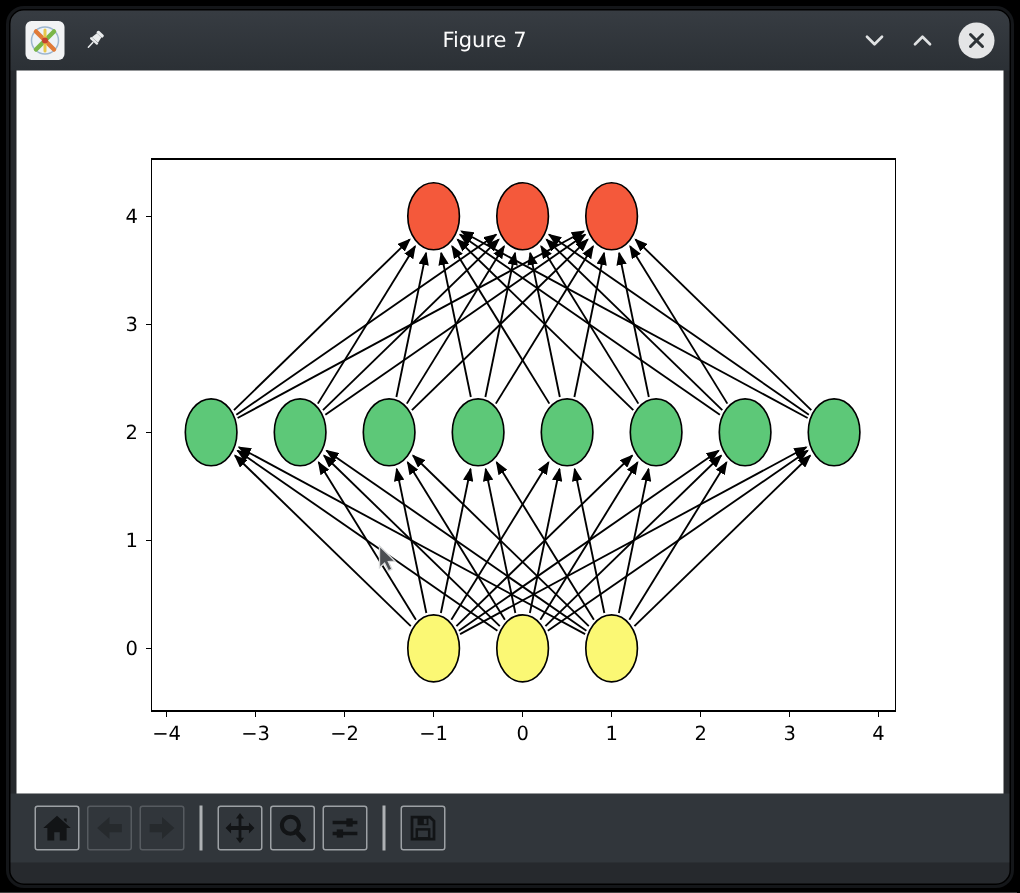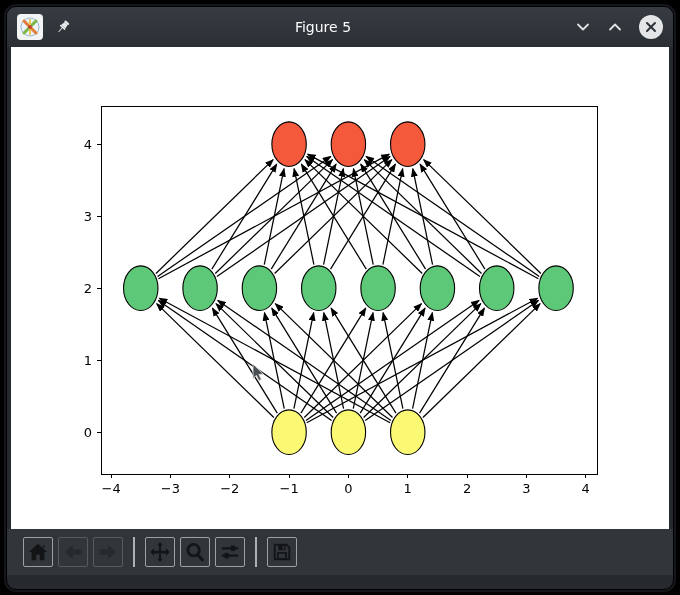--- a/index.html
+++ b/index.html
@@ -47,21 +47,21 @@
     <div class="pin tb-btn">
       <svg width="16" height="16" viewBox="0 0 16 16">
         <g transform="rotate(42 8 8)" fill="#e9ebec">
           <rect x="5.2" y="1.2" width="5.6" height="2.2" rx="1"></rect>
           <path d="M6 3.4 h4 l0.8 4.2 h-5.6 z"></path>
           <rect x="4.6" y="7.6" width="6.8" height="1.6" rx="0.8"></rect>
           <rect x="7.5" y="9.2" width="1" height="5.4" rx="0.5"></rect>
         </g>
       </svg>
     </div>
-    <div class="tb-title">Figure 5</div>
+    <div class="tb-title">Figure 7</div>
     <div class="tb-controls">
       <div class="tb-btn">
         <svg width="16" height="16" viewBox="0 0 16 16">
           <polyline points="3,5.5 8,10.5 13,5.5" fill="none" stroke="#dfe1e2" stroke-width="1.8" stroke-linecap="round" stroke-linejoin="round"></polyline>
         </svg>
       </div>
       <div class="tb-btn">
         <svg width="16" height="16" viewBox="0 0 16 16">
           <polyline points="3,10.5 8,5.5 13,10.5" fill="none" stroke="#dfe1e2" stroke-width="1.8" stroke-linecap="round" stroke-linejoin="round"></polyline>
         </svg>

